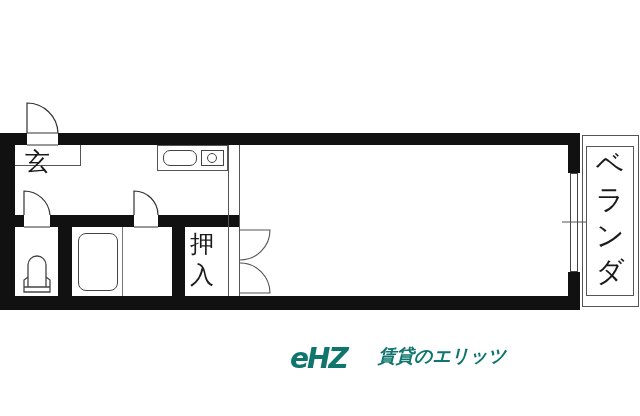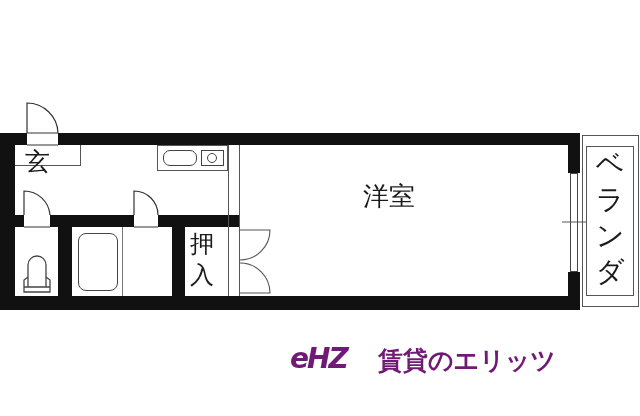--- a/index.html
+++ b/index.html
@@ -2,21 +2,21 @@
 <html><head>
 <meta charset="utf-8">
 <style>
   html, body { margin:0; padding:0; background:#ffffff; }
   body { width:640px; height:416px; position:relative; overflow:hidden;
          font-family: "DejaVu Sans", sans-serif; }
   .abs { position:absolute; }
   .wall { position:absolute; background:#111111; }
   .thin { position:absolute; border:1px solid #555555; box-sizing:border-box; background:transparent; }
   .label { position:absolute; color:#1a1a1a; font-family:"DejaVu Sans", sans-serif; line-height:1; }
-  .wm { position:absolute; color:#701a75; font-family:"DejaVu Sans", sans-serif; font-weight:bold;text-align:right; }
+  .wm { position:absolute; color:#0f766e; font-family:"DejaVu Sans", sans-serif; font-weight:bold;text-align:right; }
   svg { position:absolute; overflow:visible; }
 </style>
 </head>
 <body>
 
 <div class="abs" style="left:0;top:0;width:640px;height:416px;">
 
   <div class="wall" style="left:0;top:133px;width:27px;height:12px;"></div>
   <div class="wall" style="left:58px;top:133px;width:522px;height:12px;"></div>
   <div class="wall" style="left:0;top:296px;width:580px;height:14px;"></div>
@@ -61,28 +61,27 @@
   <div class="thin" style="left:201px;top:150px;width:23px;height:16px;border-color:#444;"></div>
   <div class="thin" style="left:207px;top:153px;width:10px;height:10px;border-radius:50%;border-color:#444;"></div>
 
   <div class="thin" style="left:78px;top:233px;width:40px;height:58px;border-radius:8px;border-color:#444;border-width:1.5px;"></div>
 
   <svg width="30" height="40" style="left:22px;top:255px;">
     <path d="M6 32 L6 10 A9 9 0 0 1 24 10 L24 32 M2 32 L28 32 L28 37 L2 37 Z M6 22 L2 25 L2 32 M24 22 L28 25 L28 32" fill="none" stroke="#444" stroke-width="1.3"></path>
   </svg>
 
   <span class="label" style="left:25px;top:149px;font-size:25px;">玄</span>
-  <span class="label" style="left:363px;top:183px;font-size:26px;">洋室</span>
   <span class="label" style="left:190px;top:232px;font-size:24px;">押</span>
   <span class="label" style="left:190px;top:263px;font-size:24px;">入</span>
 
   <div class="abs" style="left:590px;top:150px;width:40px;">
     <span class="label" style="position:static;display:block;font-size:28px;text-align:center;height:36px;">ベ</span>
     <span class="label" style="position:static;display:block;font-size:28px;text-align:center;height:36px;">ラ</span>
     <span class="label" style="position:static;display:block;font-size:28px;text-align:center;height:36px;">ン</span>
     <span class="label" style="position:static;display:block;font-size:28px;text-align:center;height:36px;">ダ</span>
   </div>
 </div>
 
 <div class="abs" style="left:290px;top:340px;width:290px;height:40px;">
   <span class="wm" style="left:0;top:2px;font-size:28px;font-style:italic;letter-spacing:-2px;">eHZ</span>
-  <span class="wm" style="left:88px;top:4px;font-size:25px;">賃貸のエリッツ</span>
+  <span class="wm" style="left:88px;top:4px;font-size:18px;font-style:italic;">賃貸のエリッツ</span>
 </div>
 
 </body></html>

